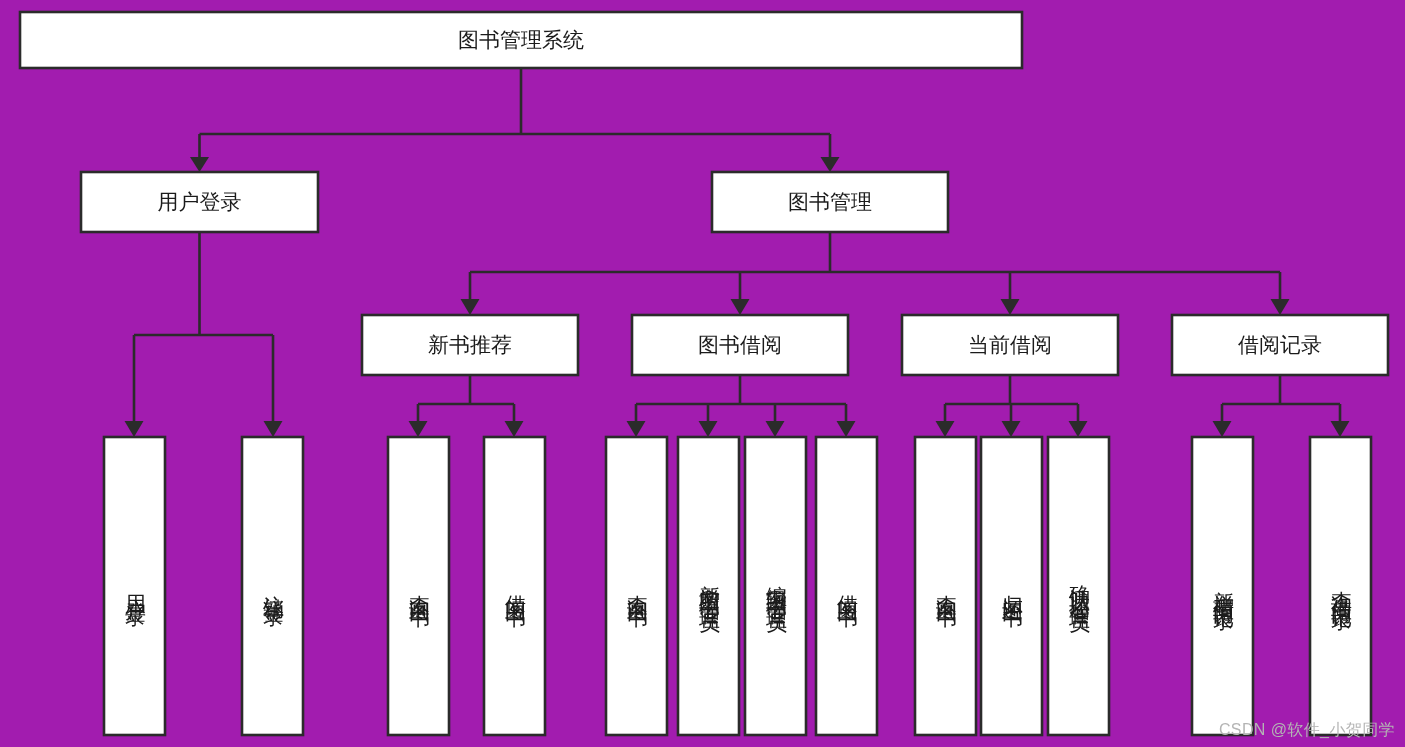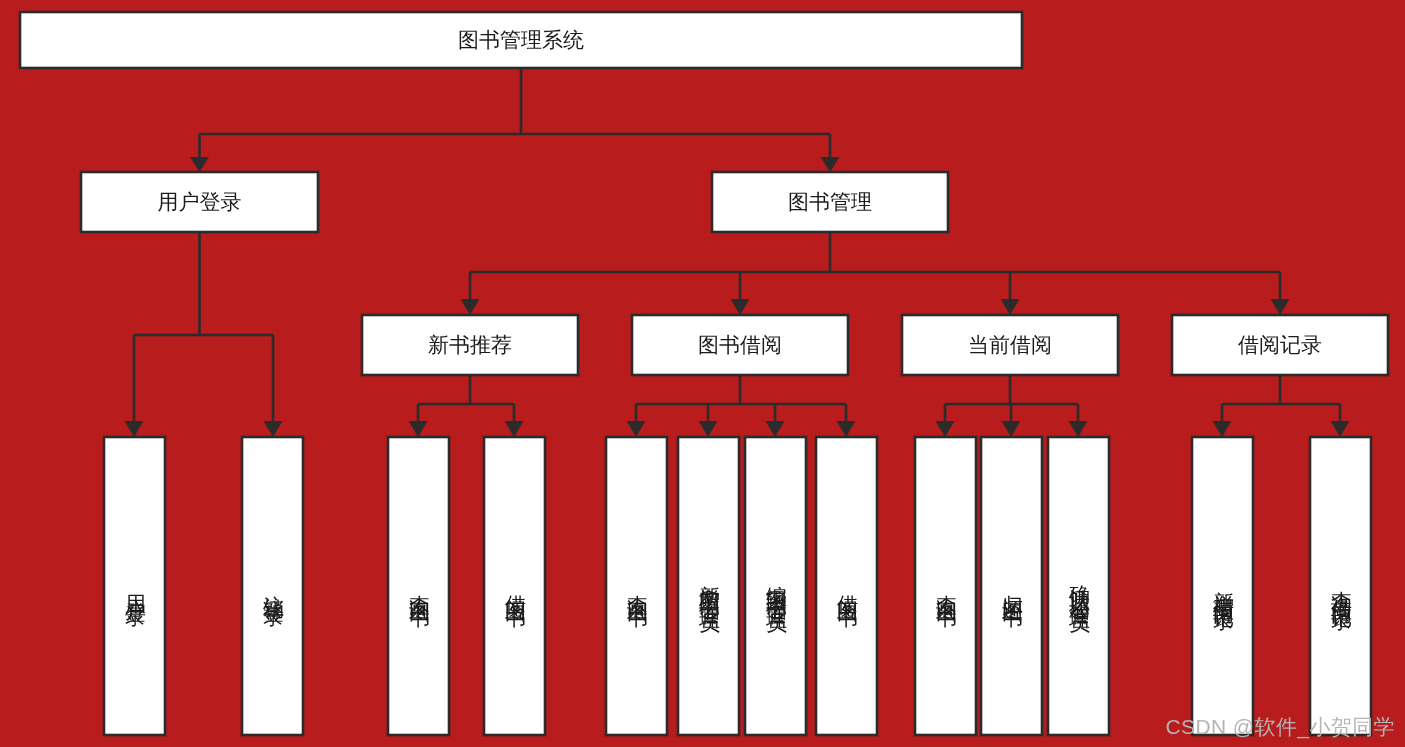--- a/index.html
+++ b/index.html
@@ -10,21 +10,21 @@
   body {
     width: 1405px;
     height: 747px;
     font-family: "Liberation Sans", "DejaVu Sans", sans-serif;
     overflow: hidden;
   }
   #diagram-root {
     position: relative;
     width: 1405px;
     height: 747px;
-    background: #b91c1c;
+    background: #a21caf;
   }
   svg#flow {
     position: absolute;
     left: 0;
     top: 0;
     width: 1405px;
     height: 747px;
     display: block;
   }
   .node-box {
@@ -57,21 +57,21 @@
     fill: #1b1b1b;
     text-anchor: middle;
     dominant-baseline: middle;
     white-space: pre;
   }
   .watermark {
     position: absolute;
     right: 10px;
     bottom: 6px;
     font-family: "Liberation Sans", "DejaVu Sans", sans-serif;
-    font-size: 21px;
+    font-size: 16px;
     color: #b4b4b4;
     letter-spacing: 0.4px;
     user-select: none;
     white-space: nowrap;
   }
 </style>
 </head>
 <body>
 
 <div id="diagram-root">

